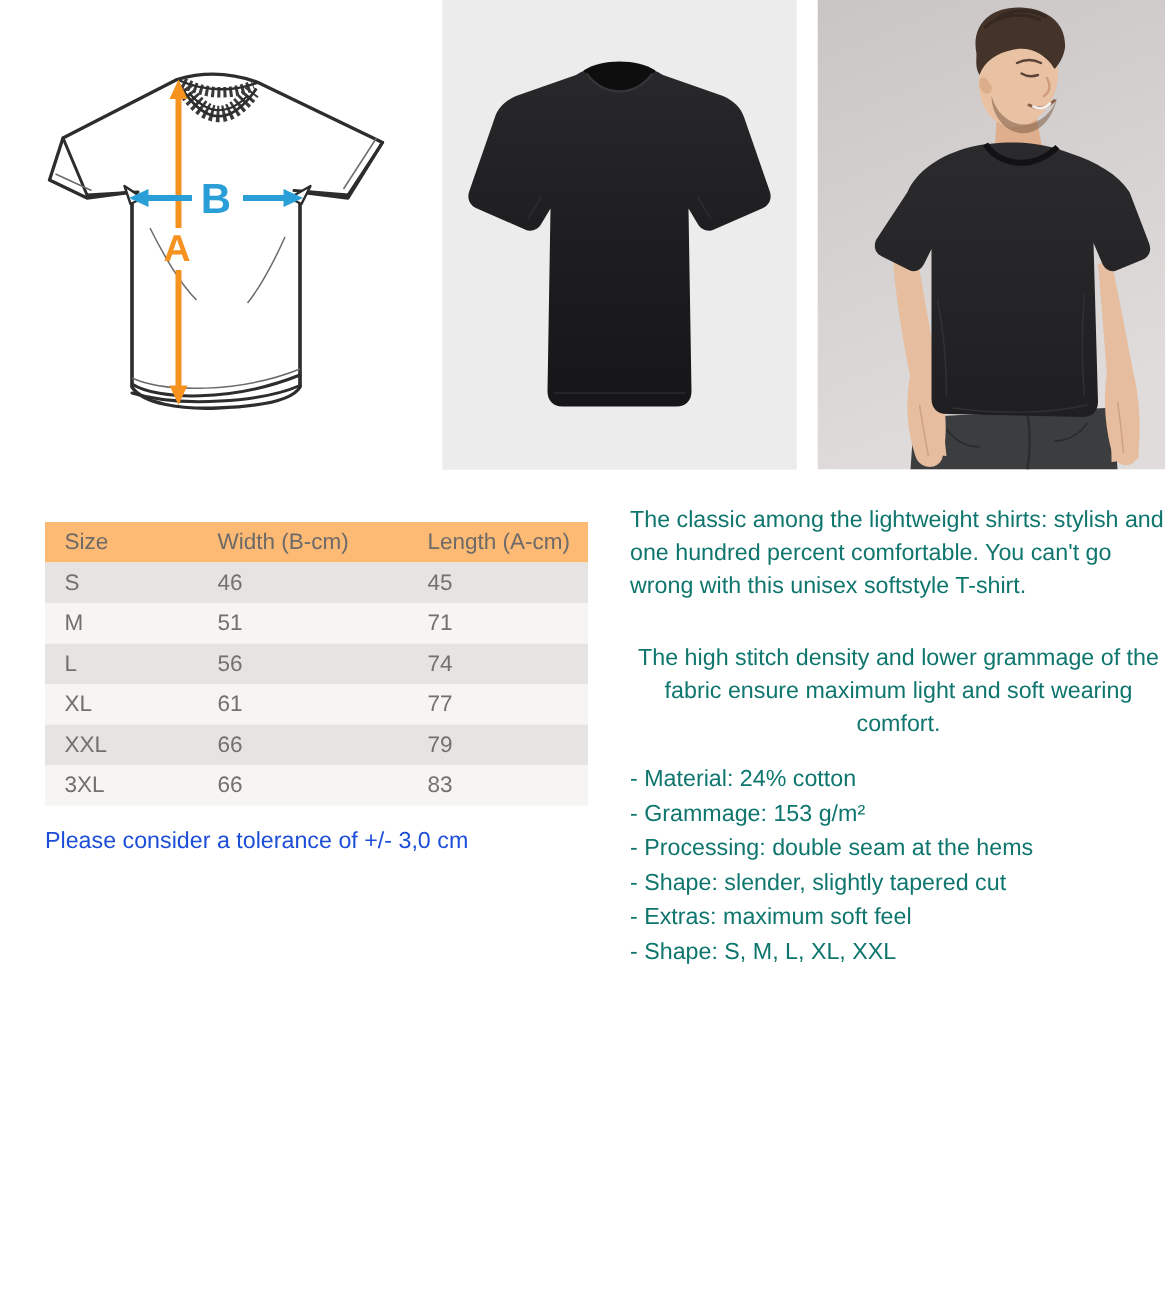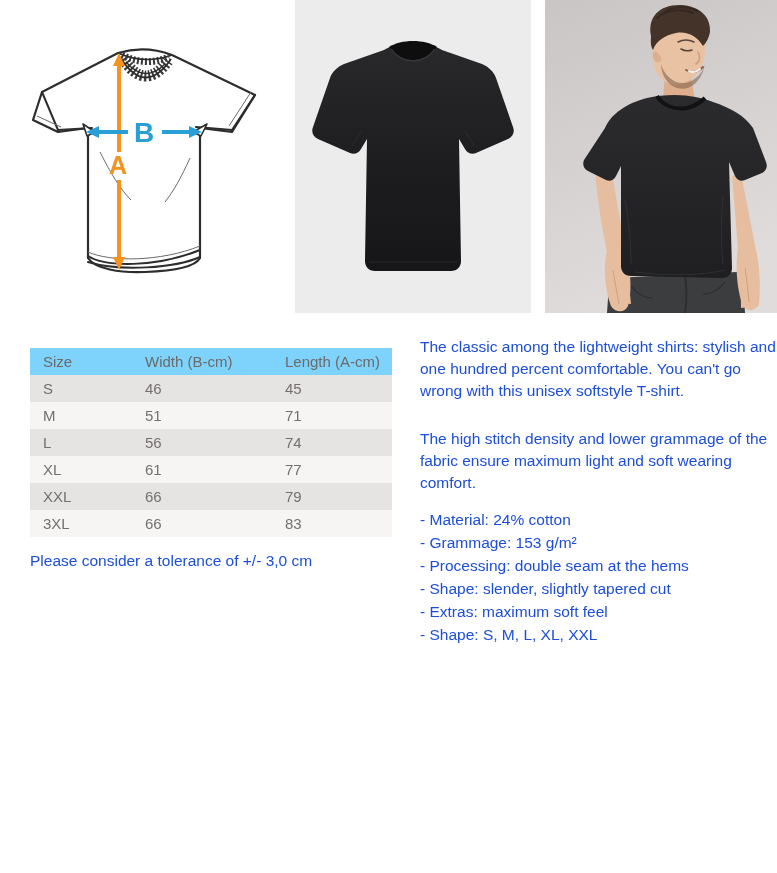--- a/index.html
+++ b/index.html
@@ -10,30 +10,30 @@
   
   .diagram-block{position:absolute;left:25px;top:40px;width:240px;height:245px;}
   .product-photo{position:absolute;left:295px;top:0;width:236px;height:313px;background:#ececec;}
   .model-photo{position:absolute;left:545px;top:0;width:232px;height:313px;}
   .diagram-block svg,.product-photo svg,.model-photo svg{display:block;width:100%;height:100%;}
 
   
   .size-table{position:absolute;left:30px;top:348px;width:362px;font-size:15px;color:#73706e;}
   .t-row{display:grid;grid-template-columns:102px 140px 120px;height:27px;line-height:27px;}
   .t-row > div{padding-left:13px;overflow:hidden;white-space:nowrap;}
-  .t-head{background:#7dd3fc;color:#6d6a68;}
+  .t-head{background:#fdba74;color:#6d6a68;}
   .t-dark{background:#e6e4e3;}
   .t-light{background:#f6f5f4;}
 
   .tolerance-note{position:absolute;left:30px;top:552px;width:380px;font-size:15.5px;color:#1d4ed8;}
 
   
-  .description{position:absolute;left:420px;top:336px;width:358px;font-size:15.5px;color:#1d4ed8;}
+  .description{position:absolute;left:420px;top:336px;width:358px;font-size:15.5px;color:#0f766e;}
   .description p{margin:0 0 26px 0;line-height:22px;}
-  .description p.p2{margin-bottom:14px;}
+  .description p.p2{margin-bottom:14px;text-align:center;}
   .spec-line{line-height:23px;}
 </style>
 </head>
 <body>
 
 <div class="page">
 
   <div class="diagram-block">
     <svg viewBox="0 0 240 245">
 

